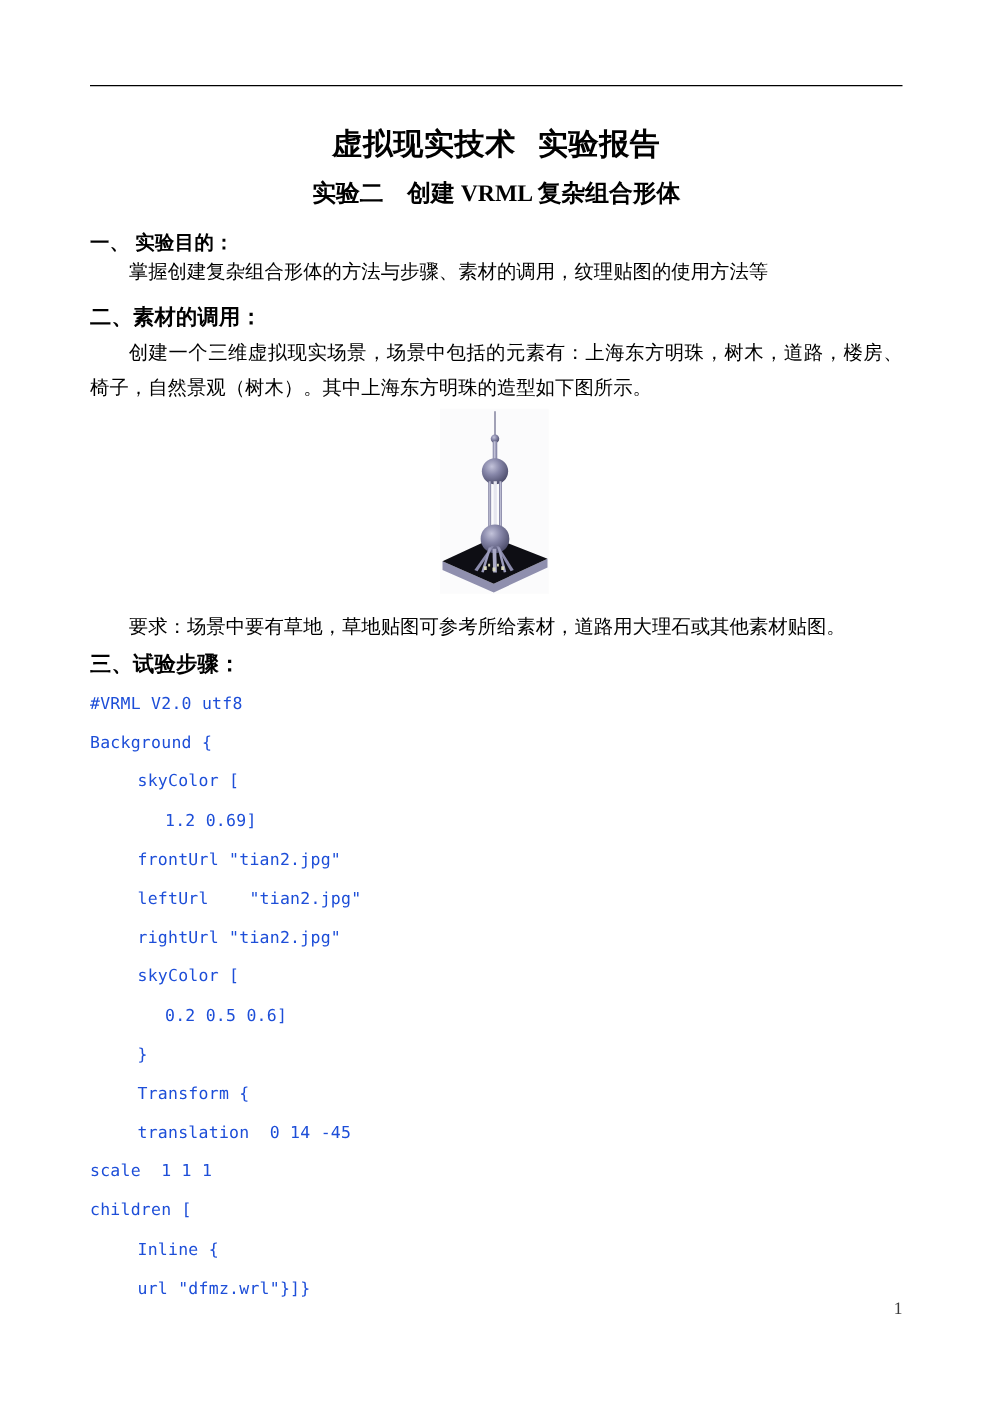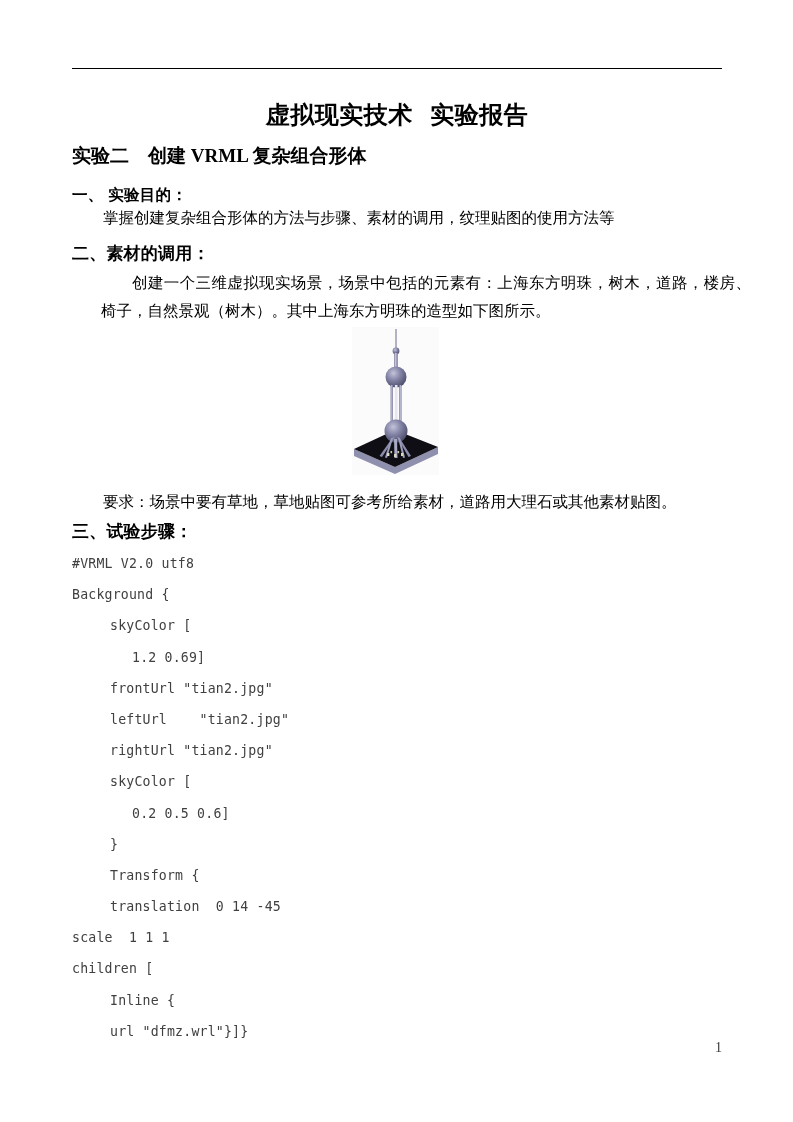--- a/index.html
+++ b/index.html
@@ -45,20 +45,21 @@
     font-size: 24px;
     letter-spacing: 0.5px;
     line-height: 30px;
     white-space: pre;
   }
   .doc-subtitle {
     position: absolute;
     left: 72px;
     top: 143px;
     width: 650px;
+    text-align: center;
     font-family: "Liberation Serif", serif;
     font-weight: bold;
     font-size: 19px;
     line-height: 26px;
     white-space: pre;
   }
 
   
   .sec-heading {
     position: absolute;
@@ -91,21 +92,21 @@
     width: 650px;
     font-family: "Liberation Serif", serif;
     font-size: 15.5px;
     line-height: 28px;
     text-align: justify;
     text-justify: inter-ideograph;
   }
   .indent2 { text-indent: 2em; }
 
   #para-purpose { top: 204px; }
-  #para-content { top: 269px; margin-left: 29px; }
+  #para-content { top: 269px; }
   #para-require { top: 488px; }
 
   
   .figure {
     position: absolute;
     left: 352px;
     top: 327px;
     width: 87px;
     height: 148px;
     background: #fbfbfc;
@@ -113,21 +114,21 @@
   .figure svg { display: block; }
 
   
   .code-block {
     position: absolute;
     left: 72px;
     top: 548px;
     width: 650px;
     font-family: "DejaVu Sans Mono", monospace;
     font-size: 13.2px;
-    color: #404040;
+    color: #1d4ed8;
   }
   .code-line {
     height: 31.2px;
     line-height: 31.2px;
     white-space: pre;
     letter-spacing: 0.2px;
   }
   .code-line.i0 { padding-left: 0px; }
   .code-line.i1 { padding-left: 38px; }
   .code-line.i2 { padding-left: 60px; }

